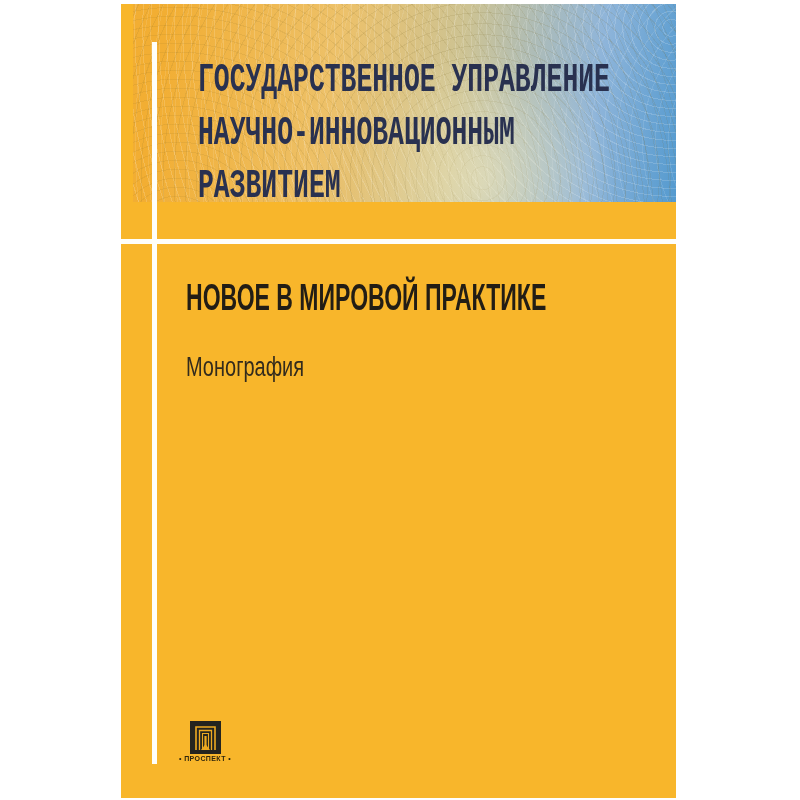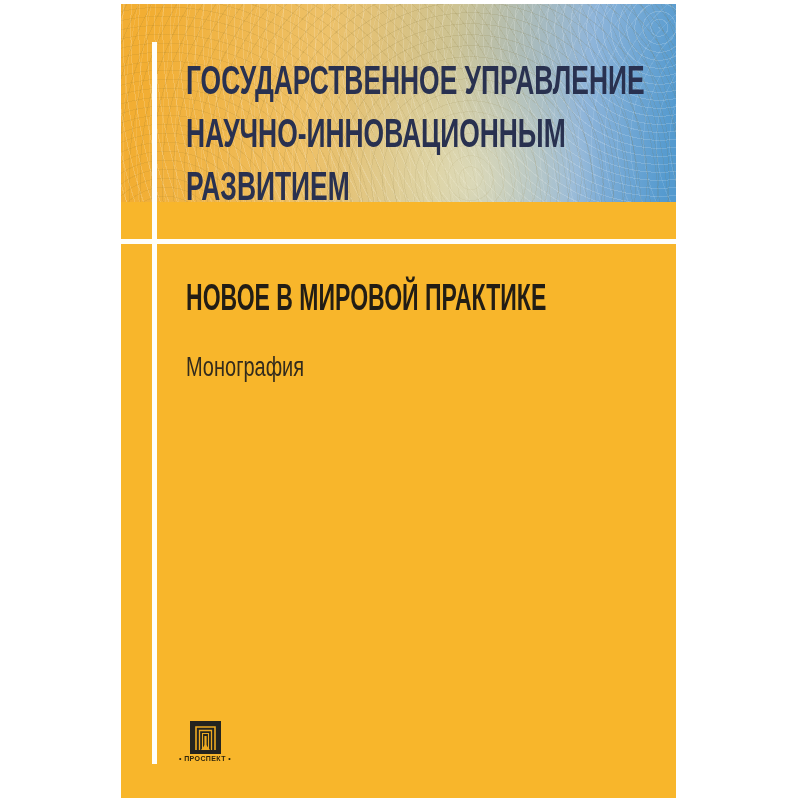--- a/index.html
+++ b/index.html
@@ -8,28 +8,29 @@
 
   .stage { position: relative; width: 800px; height: 800px; background: #ffffff; }
 
   .cover {
     position: absolute; left: 121px; top: 4px; width: 555px; height: 794px;
     overflow: hidden; background: #F8B62B;
   }
 
   
   .top-band {
-    position: absolute; left: 0; top: 0; width: 555px; height: 198px;
+    position: absolute; left: 12px; top: 0; width: 555px; height: 198px;
     background:
       radial-gradient(circle at 63% 88%, rgba(255,246,205,0.45) 0 6px, rgba(255,246,205,0.0) 34%),
       repeating-radial-gradient(circle at 63% 88%,  rgba(122,106,44,0.12) 0 1px, rgba(0,0,0,0) 1px 11px),
       repeating-radial-gradient(circle at 8% 120%,  rgba(122,100,30,0.10) 0 1px, rgba(0,0,0,0) 1px 9px),
       repeating-radial-gradient(circle at 97% 12%,  rgba(255,255,255,0.16) 0 1px, rgba(0,0,0,0) 1px 8px),
       repeating-radial-gradient(circle at 120% 70%, rgba(255,255,255,0.10) 0 1px, rgba(0,0,0,0) 1px 13px),
       linear-gradient(97deg, #F2AE33 6%, #EDC169 36%, #CDC393 58%, #8FB5DA 82%, #549ACF 98%);
+    font-family: Liberation Mono, monospace;
   }
 
   .title-block { position: absolute; left: 65px; top: 50px; }
   .title-line {
     font-weight: bold; font-size: 40px; line-height: 53px;
     color: #293150; letter-spacing: 0px; white-space: nowrap;
     transform: scaleX(0.66); transform-origin: 0 50%;
   }
 
   

